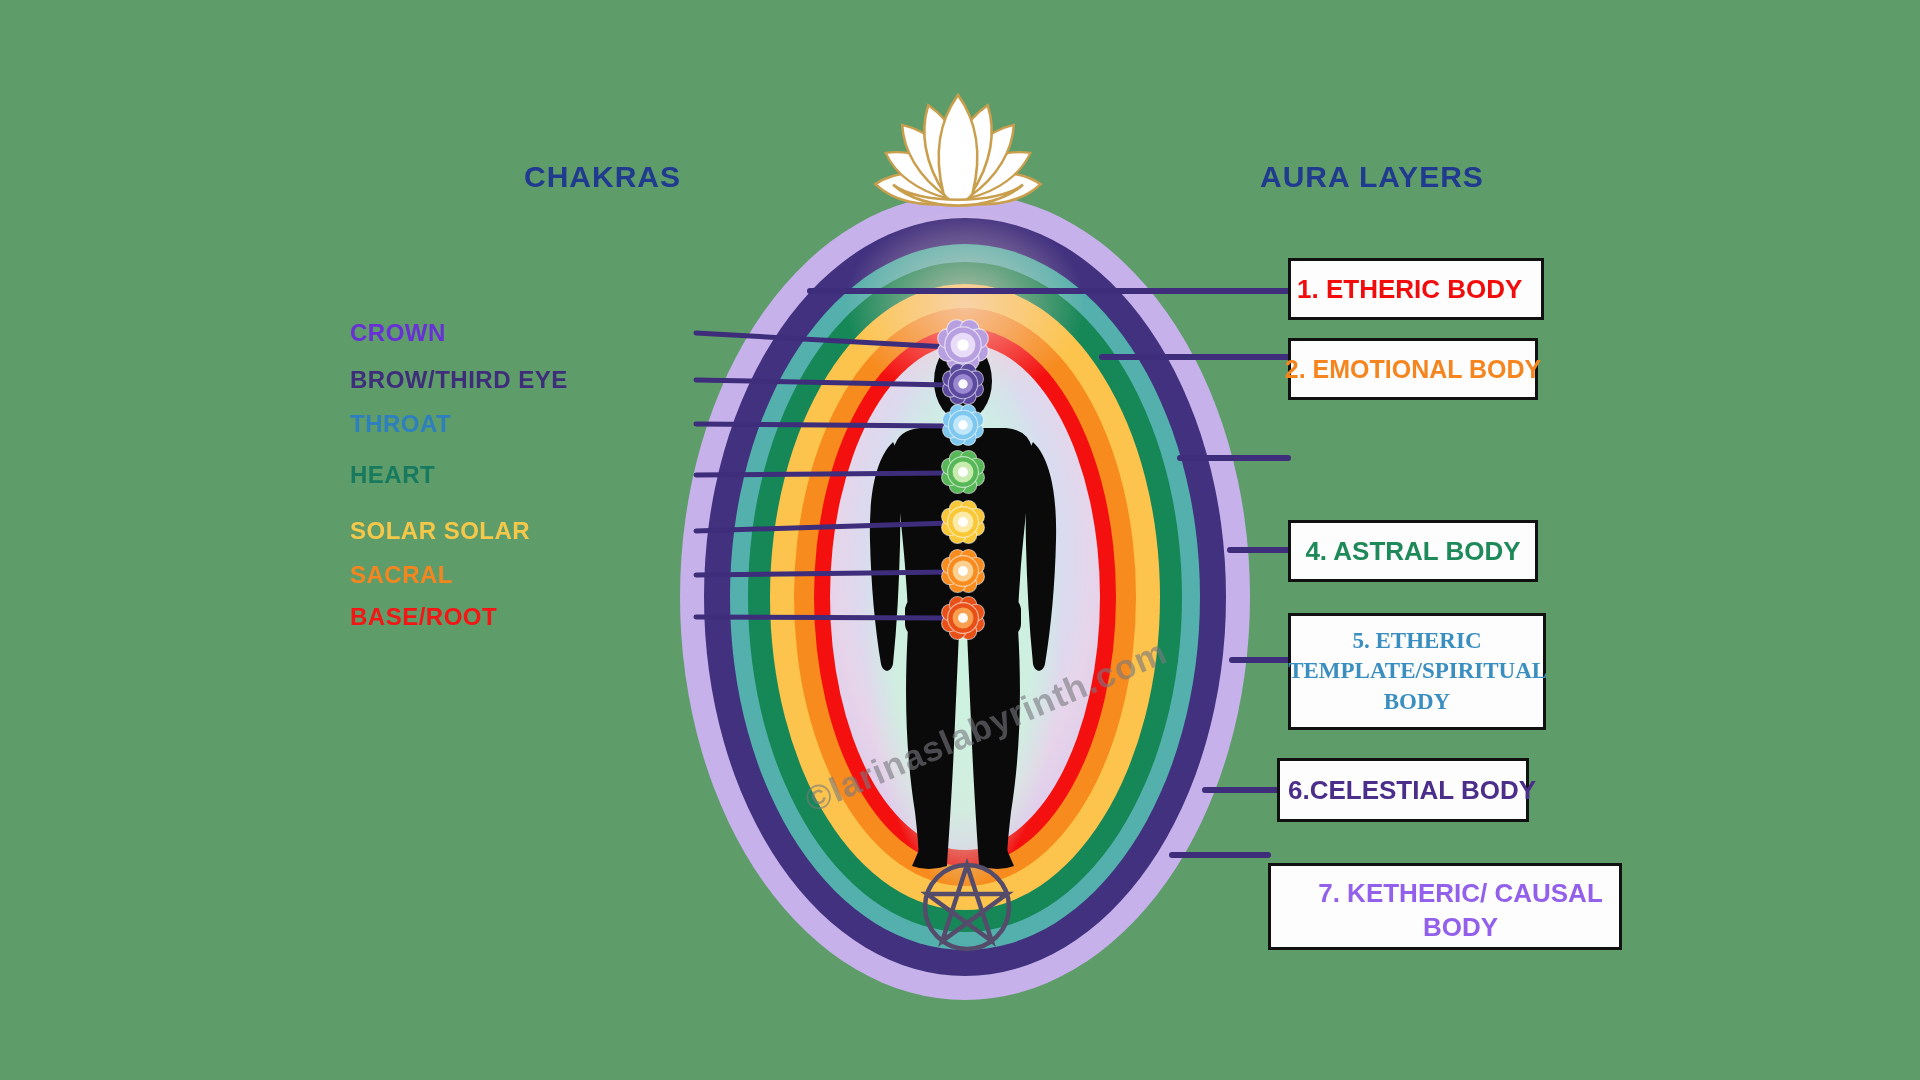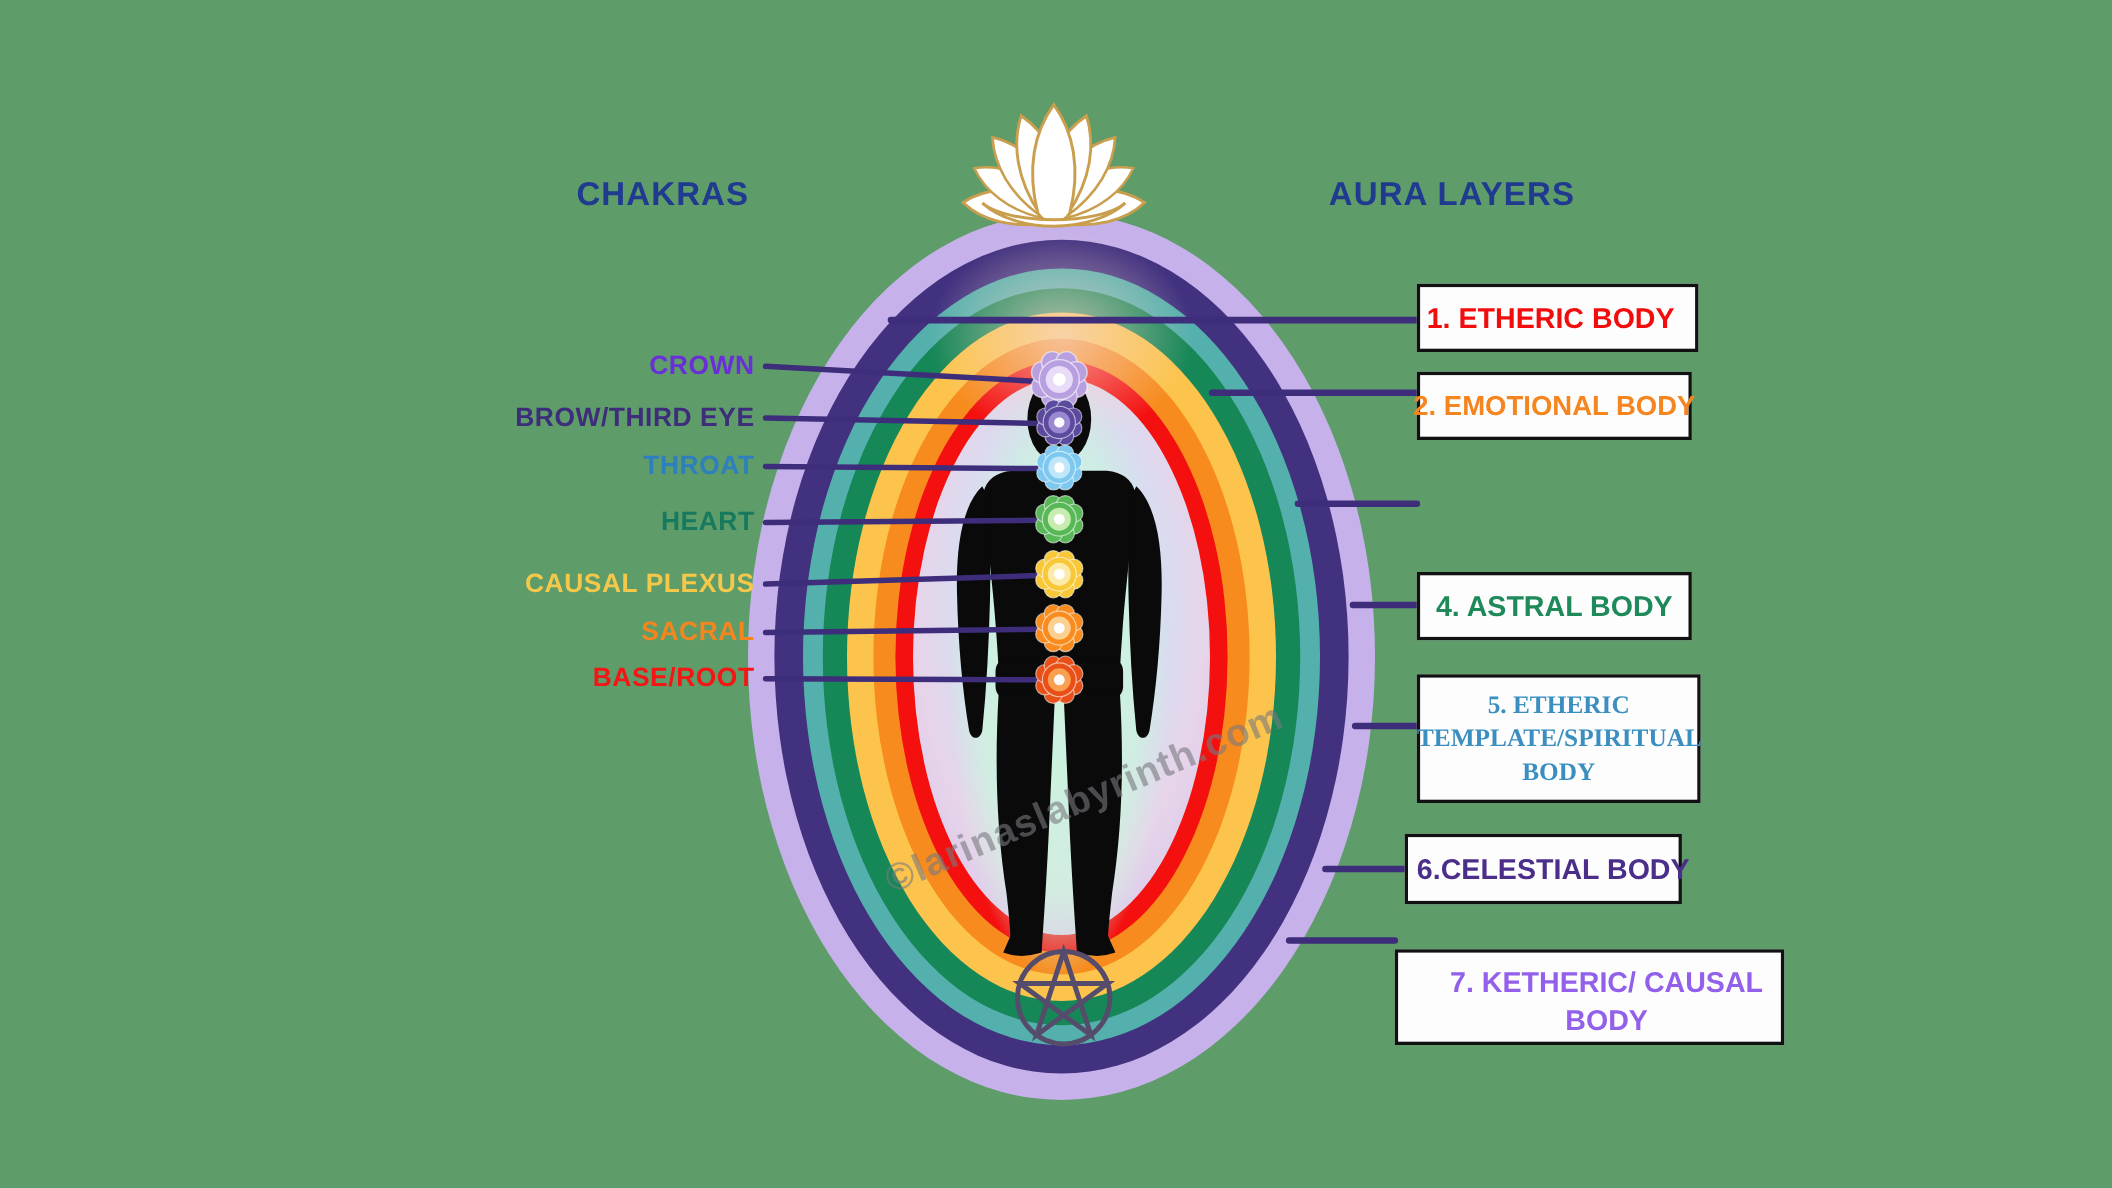--- a/index.html
+++ b/index.html
@@ -9,26 +9,25 @@
     overflow:hidden;
     font-family:"Liberation Sans", sans-serif;
   }
   .title{
     position:absolute;
     font-size:30px;
     font-weight:600;
     letter-spacing:1px;
   }
   #title-chakras{left:524px;top:160px;}
-  #title-aura{left:1208px;top:160px;}
+  #title-aura{left:1260px;top:160px;}
   #aura-svg{position:absolute;left:0;top:0;}
   .chakra-label{
     position:absolute;
     left:350px;width:336px;height:28px;
-    text-align:right;
     font-size:24px;font-weight:700;
     line-height:28px;
     letter-spacing:0.5px;
   }
   #lbl-0{top:319px;} #lbl-1{top:366px;} #lbl-2{top:410px;}
   #lbl-3{top:461px;} #lbl-4{top:517px;} #lbl-5{top:561px;} #lbl-6{top:603px;}
   .aura-box{
     position:absolute;
     background:#fdfdfe;
     border:3px solid #111;
@@ -242,21 +241,21 @@
       <path transform="rotate(19 0 28) scale(0.97)" d="M0,-55 C15,-35 21,-6 12,28 C6,38 -6,38 -12,28 C-21,-6 -15,-35 0,-55 Z"></path>
       <path d="M0,-58 C16,-36 22,-6 13,30 C7,40 -7,40 -13,30 C-22,-6 -16,-36 0,-58 Z"></path>
       <path d="M-58,22 C-30,47 30,47 58,22 C36,40 -36,40 -58,22 Z"></path>
     </g>
   </svg>
 
   <div class="chakra-label" id="lbl-0" style="color: rgb(105, 48, 216);">CROWN</div>
   <div class="chakra-label" id="lbl-1" style="color: rgb(61, 45, 122);">BROW/THIRD EYE</div>
   <div class="chakra-label" id="lbl-2" style="color: rgb(46, 127, 190);">THROAT</div>
   <div class="chakra-label" id="lbl-3" style="color: rgb(23, 122, 94);">HEART</div>
-  <div class="chakra-label" id="lbl-4" style="color: rgb(245, 200, 74);">CAUSAL PLEXUS</div>
+  <div class="chakra-label" id="lbl-4" style="color: rgb(245, 200, 74);">SOLAR SOLAR</div>
   <div class="chakra-label" id="lbl-5" style="color: rgb(245, 134, 31);">SACRAL</div>
   <div class="chakra-label" id="lbl-6" style="color: rgb(245, 21, 21);">BASE/ROOT</div>
 
   <div class="aura-box" id="box-0" style="color: rgb(242, 13, 13);">1. ETHERIC BODY</div>
   <div class="aura-box" id="box-1" style="color: rgb(245, 134, 31);">2. EMOTIONAL BODY</div>
   <div class="aura-box" id="box-3" style="color: rgb(30, 138, 90);">4. ASTRAL BODY</div>
   <div class="aura-box" id="box-4" style="color: rgb(58, 143, 192);">5. ETHERIC TEMPLATE/SPIRITUAL BODY</div>
   <div class="aura-box" id="box-5" style="color: rgb(75, 46, 138);">6.CELESTIAL BODY</div>
   <div class="aura-box" id="box-6" style="color: rgb(146, 96, 234);">7. KETHERIC/ CAUSAL BODY</div>
 

